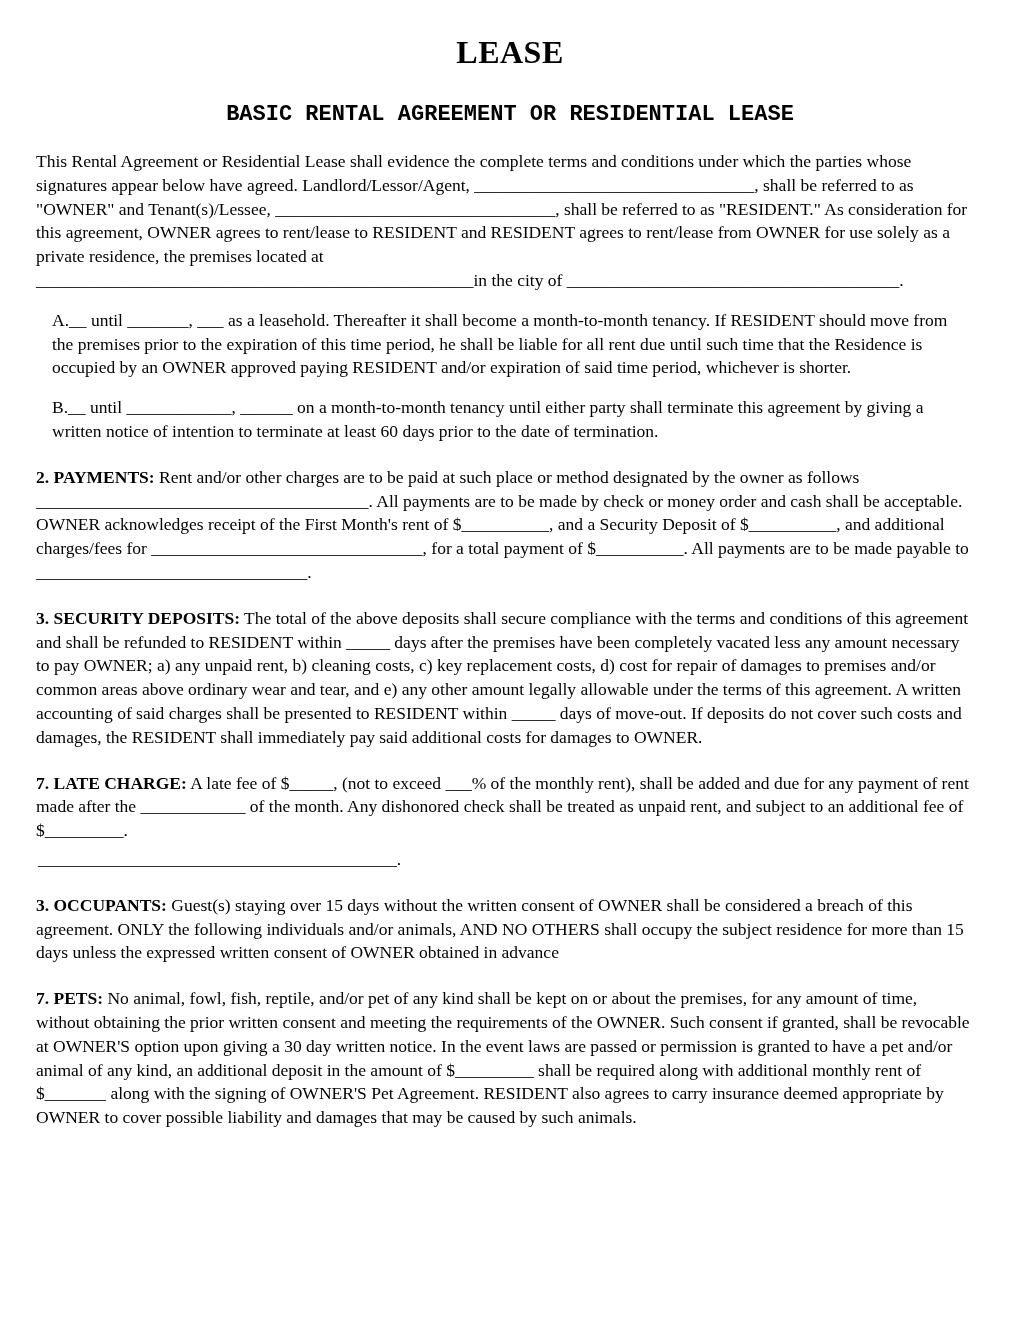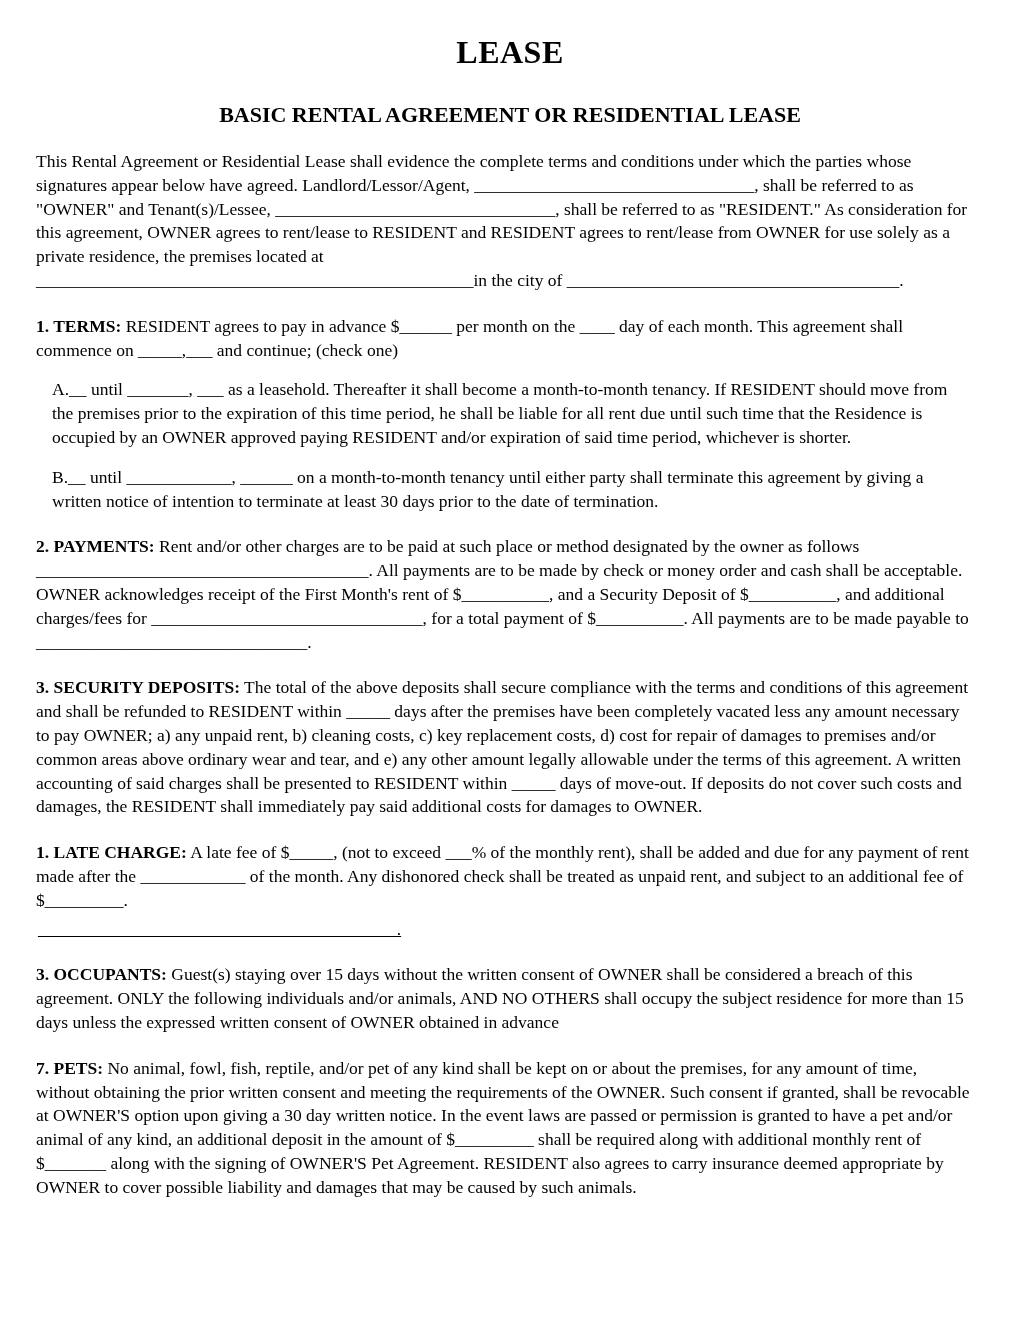--- a/index.html
+++ b/index.html
@@ -30,62 +30,61 @@
     text-align: center;
     margin: 12px 0 0 0;
     letter-spacing: 0.5px;
   }
   .subtitle {
     font-size: 22px;
     line-height: 26px;
     font-weight: bold;
     text-align: center;
     margin: 32px 0 0 0;
+    font-family: Liberation Mono, monospace;
   }
   p {
     margin: 22px 12px 0 0;
   }
   p.cont {
     margin: 16px;
   }
   p.blank-line {
     margin: 5px 0 0 2px;
-    text-decoration: underline;
   }
   .sec-h {
     font-weight: bold;
   }
 </style>
 </head>
 <body>
 
 <div class="page">
 
   <h1 class="title">LEASE</h1>
 
   <h2 class="subtitle">BASIC RENTAL AGREEMENT OR RESIDENTIAL LEASE</h2>
 
   <p class="intro"><span>This Rental Agreement or Residential Lease shall evidence the complete terms and conditions under which the parties whose signatures appear below have agreed. Landlord/Lessor/Agent, ________________________________, shall be referred to as "OWNER" and Tenant(s)/Lessee, ________________________________, shall be referred to as "RESIDENT." As consideration for this agreement, OWNER agrees to rent/lease to RESIDENT and RESIDENT agrees to rent/lease from OWNER for use solely as a private residence, the premises located at</span><br><span>__________________________________________________in the city of ______________________________________.</span></p>
 
   <div class="section">
-    <p><b class="sec-h">1. TERMS:</b><span> RESIDENT agrees to pay in advance $______ per month on the ____ day of each month. This agreement shall commence on _____,___ and continue; (check one)</span></p>
     <p class="cont">A.__ until _______, ___ as a leasehold. Thereafter it shall become a month-to-month tenancy. If RESIDENT should move from the premises prior to the expiration of this time period, he shall be liable for all rent due until such time that the Residence is occupied by an OWNER approved paying RESIDENT and/or expiration of said time period, whichever is shorter.</p>
-    <p class="cont">B.__ until ____________, ______ on a month-to-month tenancy until either party shall terminate this agreement by giving a written notice of intention to terminate at least 30 days prior to the date of termination.</p>
+    <p class="cont">B.__ until ____________, ______ on a month-to-month tenancy until either party shall terminate this agreement by giving a written notice of intention to terminate at least 60 days prior to the date of termination.</p>
   </div>
 
   <div class="section">
     <p><b class="sec-h">2. PAYMENTS:</b><span> Rent and/or other charges are to be paid at such place or method designated by the owner as follows ______________________________________. All payments are to be made by check or money order and cash shall be acceptable. OWNER acknowledges receipt of the First Month's rent of $__________, and a Security Deposit of $__________, and additional charges/fees for _______________________________, for a total payment of $__________. All payments are to be made payable to _______________________________.</span></p>
   </div>
 
   <div class="section">
     <p><b class="sec-h">3. SECURITY DEPOSITS:</b><span> The total of the above deposits shall secure compliance with the terms and conditions of this agreement and shall be refunded to RESIDENT within _____ days after the premises have been completely vacated less any amount necessary to pay OWNER; a) any unpaid rent, b) cleaning costs, c) key replacement costs, d) cost for repair of damages to premises and/or common areas above ordinary wear and tear, and e) any other amount legally allowable under the terms of this agreement. A written accounting of said charges shall be presented to RESIDENT within _____ days of move-out. If deposits do not cover such costs and damages, the RESIDENT shall immediately pay said additional costs for damages to OWNER.</span></p>
   </div>
 
   <div class="section">
-    <p><b class="sec-h">1. LATE CHARGE:</b><span> A late fee of $_____, (not to exceed ___% of the monthly rent), shall be added and due for any payment of rent made after the ____________ of the month. Any dishonored check shall be treated as unpaid rent, and subject to an additional fee of $_________.</span></p>
+    <p><b class="sec-h">7. LATE CHARGE:</b><span> A late fee of $_____, (not to exceed ___% of the monthly rent), shall be added and due for any payment of rent made after the ____________ of the month. Any dishonored check shall be treated as unpaid rent, and subject to an additional fee of $_________.</span></p>
   </div>
 
   <div class="section">
     <p class="blank-line">_________________________________________.</p>
   </div>
 
   <div class="section">
     <p><b class="sec-h">3. OCCUPANTS:</b><span> Guest(s) staying over 15 days without the written consent of OWNER shall be considered a breach of this agreement. ONLY the following individuals and/or animals, AND NO OTHERS shall occupy the subject residence for more than 15 days unless the expressed written consent of OWNER obtained in advance</span></p>
   </div>
 

